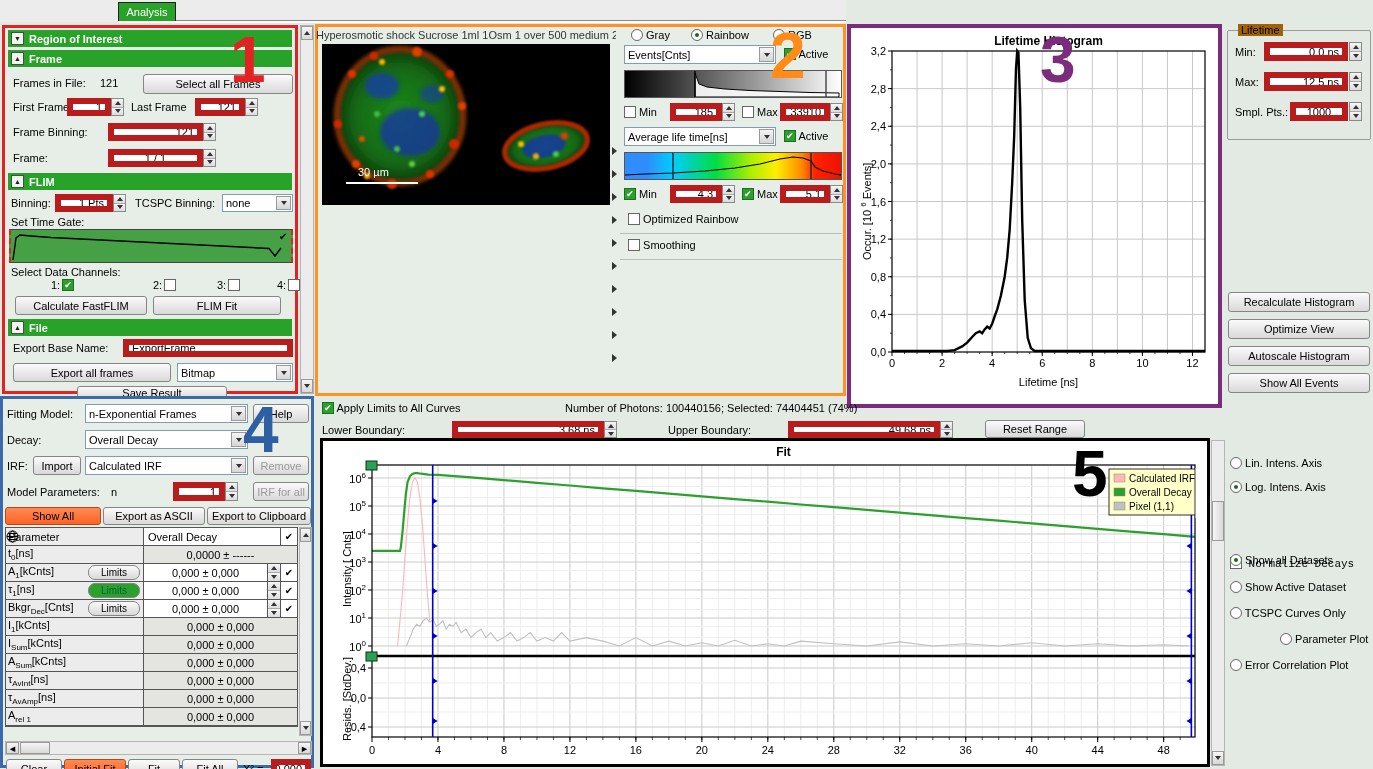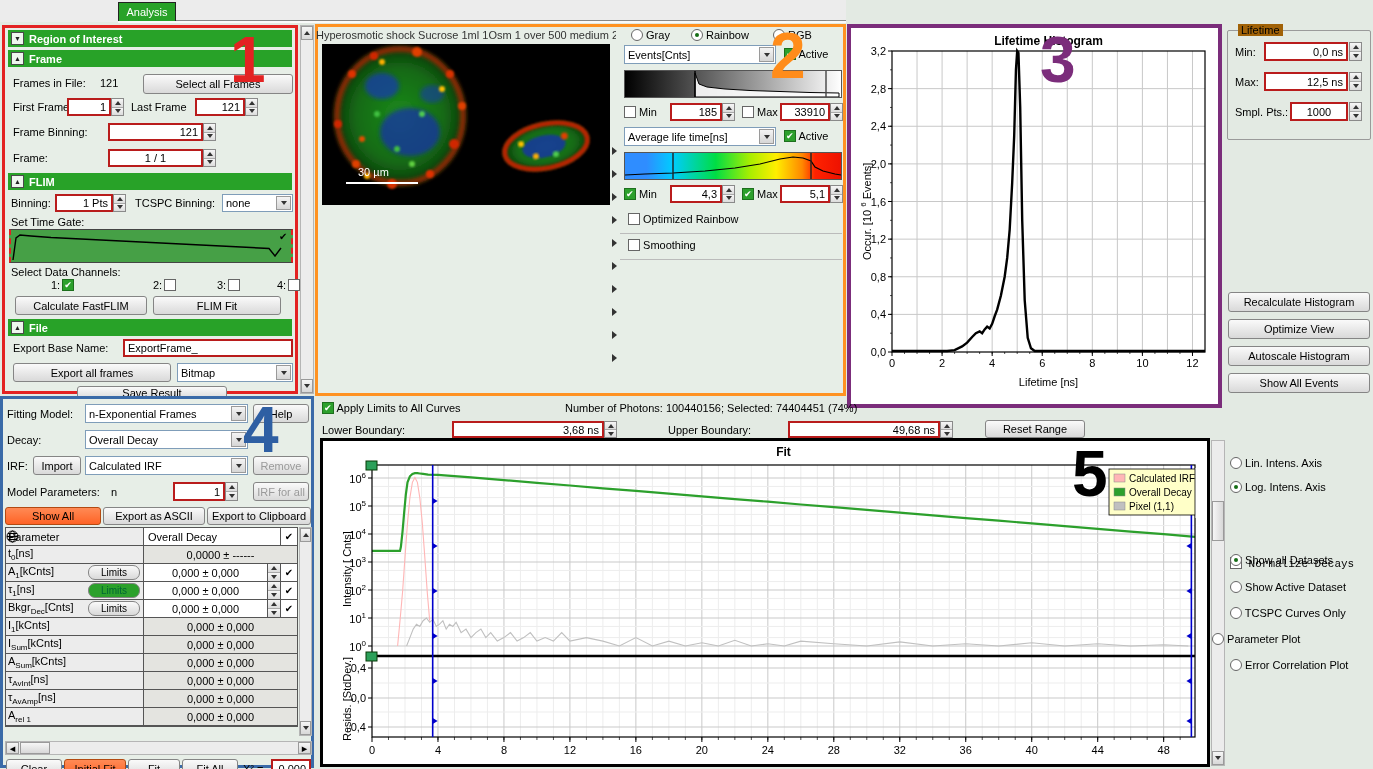--- a/index.html
+++ b/index.html
@@ -3,21 +3,21 @@
 <meta charset="utf-8">
 <style>
 *{box-sizing:border-box;margin:0;padding:0}
 html,body{width:1373px;height:769px}
 body{position:relative;font-family:"Liberation Sans",sans-serif;font-size:11px;color:#000;background:#e3eae3;overflow:hidden}
 .abs{position:absolute}
 .lbl{position:absolute;white-space:nowrap}
 .btn{position:absolute;display:flex;align-items:center;justify-content:center;background:linear-gradient(#fafafa,#d9d9d9);border:1px solid #858585;border-radius:3px;white-space:nowrap;cursor:pointer}
 .btn.dis{color:#9a9a9a}
 .btn.orange{background:linear-gradient(#ff8a55,#ff6326);border-color:#b34a12}
-.fld{position:absolute;background:#fff;border:2px solid #b91c1c;display:flex;align-items:center;padding:0 3px;white-space:nowrap;overflow:hidden}
+.fld{position:absolute;background:#fff;border:6px solid #b91c1c;display:flex;align-items:center;padding:0 3px;white-space:nowrap;overflow:hidden}
 .fld.r{justify-content:flex-end}
 .fld.c{justify-content:center}
 .spin{position:absolute;width:13px;display:flex;flex-direction:column;border:1px solid #8a8a8a;background:#e8e8e8}
 .spin i{flex:1;display:flex;align-items:center;justify-content:center;background:linear-gradient(#f6f6f6,#dcdcdc);border-bottom:1px solid #aaa}
 .spin i:last-child{border-bottom:none}
 .spin i::before{content:"";border-left:3px solid transparent;border-right:3px solid transparent}
 .spin i.up::before{border-bottom:4px solid #333}
 .spin i.dn::before{border-top:4px solid #333}
 .cb{display:inline-block;width:12px;height:12px;background:#fff;border:1px solid #666;position:relative;vertical-align:-2px}
 .cb.on{background:#2ca02c;border-color:#1d6f1d}
@@ -878,21 +878,21 @@
   <span class="sa dn" style="bottom:0"></span>
 </div>
 
 <div id="display-options">
     <span class="lbl" style="left: 1230px; top: 457px;"><span class="rb"></span><span> Lin. Intens. Axis</span></span>
     <span class="lbl" style="left: 1230px; top: 481px;"><span class="rb on"></span><span> Log. Intens. Axis</span></span>
     <span class="lbl" style="left: 1230px; top: 557px; font-family: Liberation Mono, monospace;"><span class="cb"></span><span> Normalize Decays</span></span>
     <span class="lbl" style="left: 1230px; top: 554px;"><span class="rb on"></span><span> Show all Datasets</span></span>
     <span class="lbl" style="left: 1230px; top: 581px;"><span class="rb"></span><span> Show Active Dataset</span></span>
     <span class="lbl" style="left: 1230px; top: 607px;"><span class="rb"></span><span> TCSPC Curves Only</span></span>
-    <span class="lbl" style="left: 1212px; top: 633px;"><span class="rb"></span><span> Parameter Plot</span></span>
+    <span class="lbl" style="left: 1280px; top: 633px;"><span class="rb"></span><span> Parameter Plot</span></span>
     <span class="lbl" style="left: 1230px; top: 659px;"><span class="rb"></span><span> Error Correlation Plot</span></span>
   </div>
 
 <div class="bignum" style="left:230px;top:28px;color:#e32222">1</div>
 <div class="bignum" style="left:770px;top:24px;color:#ff8c1a">2</div>
 <div class="bignum" style="left:1040px;top:28px;color:#7b2d7b">3</div>
 <div class="bignum" style="left:243px;top:398px;color:#2e5fa3">4</div>
 <div class="bignum" style="left:1072px;top:442px;color:#000">5</div>
 
 </body></html>

